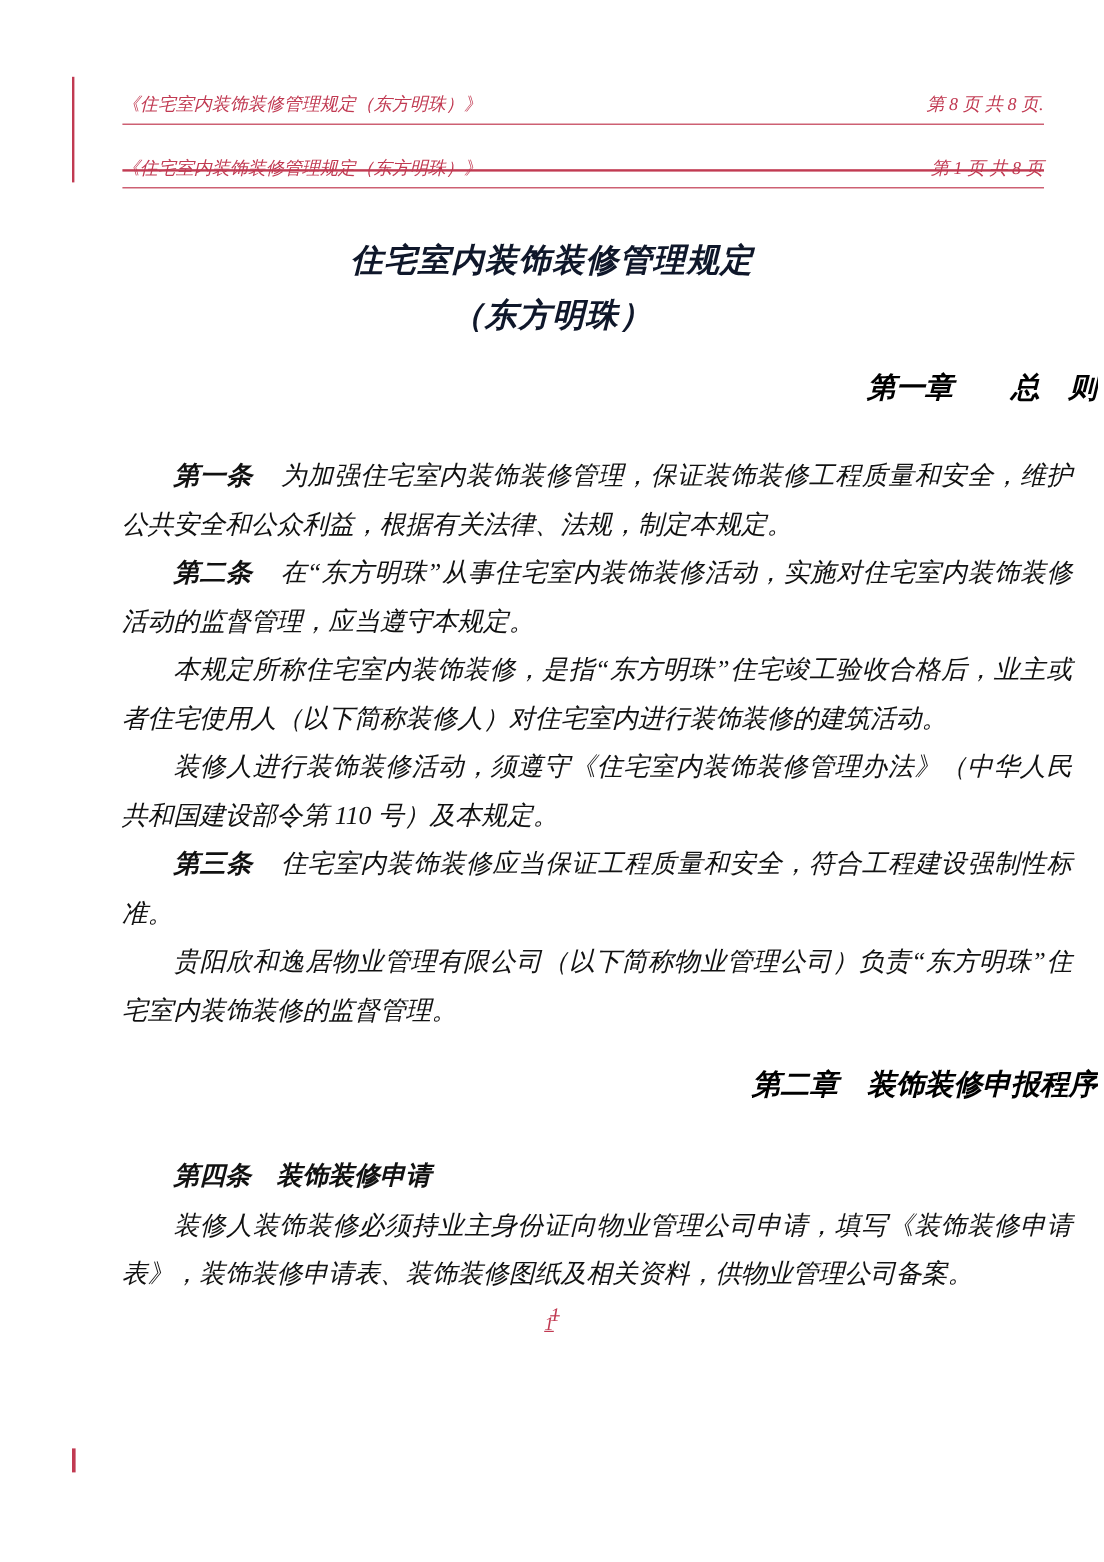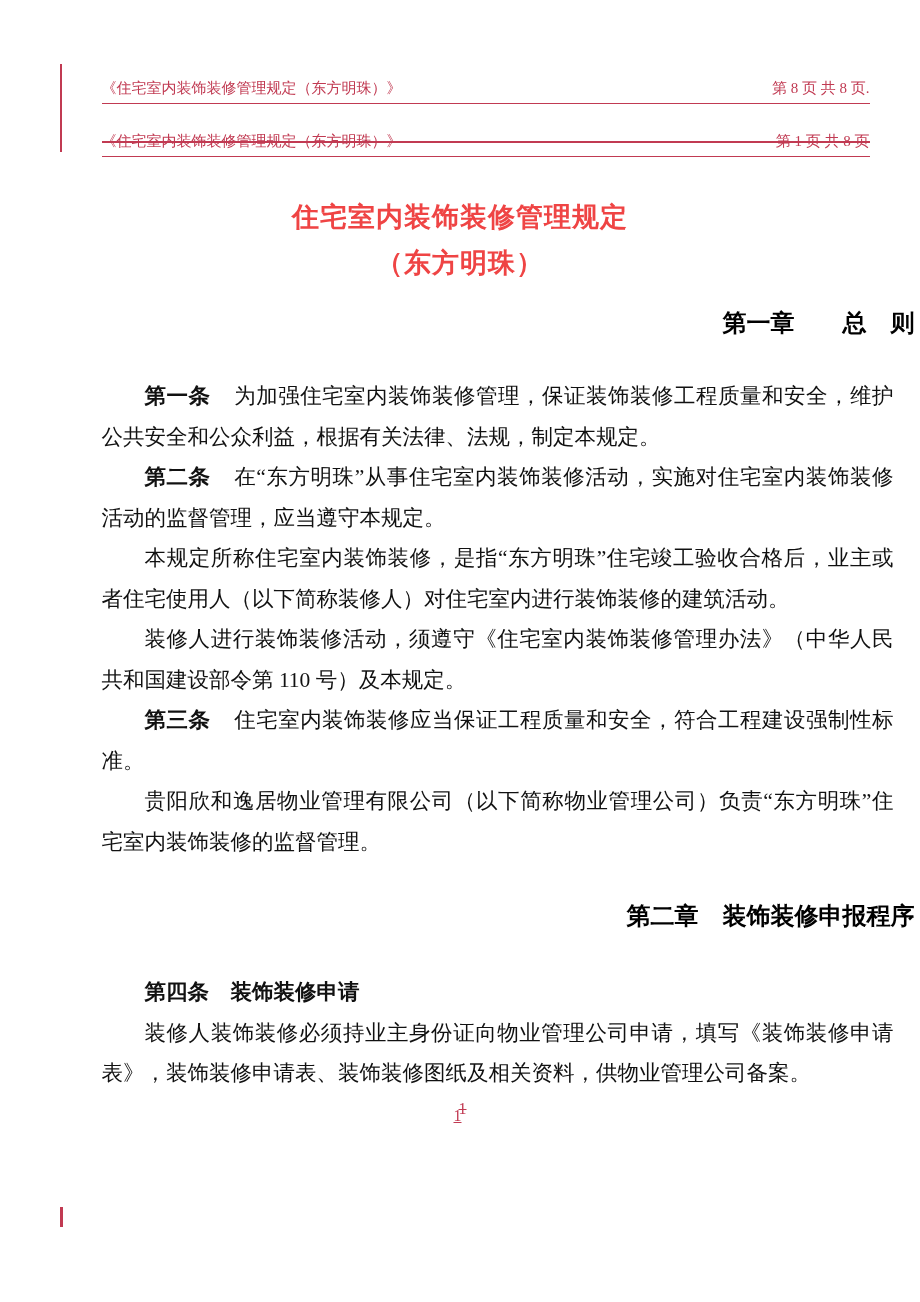--- a/index.html
+++ b/index.html
@@ -8,20 +8,21 @@
   .page {
     position: relative;
     width: 909px;
     height: 1302px;
     margin: 0 auto;
     background: #ffffff;
     font-family: "Liberation Serif", "DejaVu Serif", serif;
     color: #1a1a1a;
     overflow: hidden;
     padding-top: 78px;
+    font-style: italic;
   }
   
   .change-bar {
     position: absolute;
     left: 54px;
     width: 2px;
     background: var(--accent);
   }
   .change-bar.top { top: 64px; height: 88px; }
   .change-bar.bottom { top: 1207px; height: 20px; width: 3px; }
@@ -48,32 +49,32 @@
   }
 
   
   .doc-title {
     margin-top: 37px;
     text-align: center;
     font-size: 27px;
     font-weight: bold;
     line-height: 46px;
     letter-spacing: 1px;
-    color: #ef4444;
+    color: #0f172a;
   }
 
   
   .chapter {
     text-align: right;
     font-size: 24px;
     font-weight: bold;
     color: #000;
   }
   .chapter1 { margin-top: 21px; }
-  .chapter2 { margin-top: 38px; }
+  .chapter2 { margin-top: 26px; }
 
   
   .bodytext {
     margin: 37px 21px 0 96px;
     font-size: 21.5px;
     line-height: 40.5px;
     text-align: justify;
     color: #111;
   }
   .bodytext.sec2 { margin-top: 40px; }

